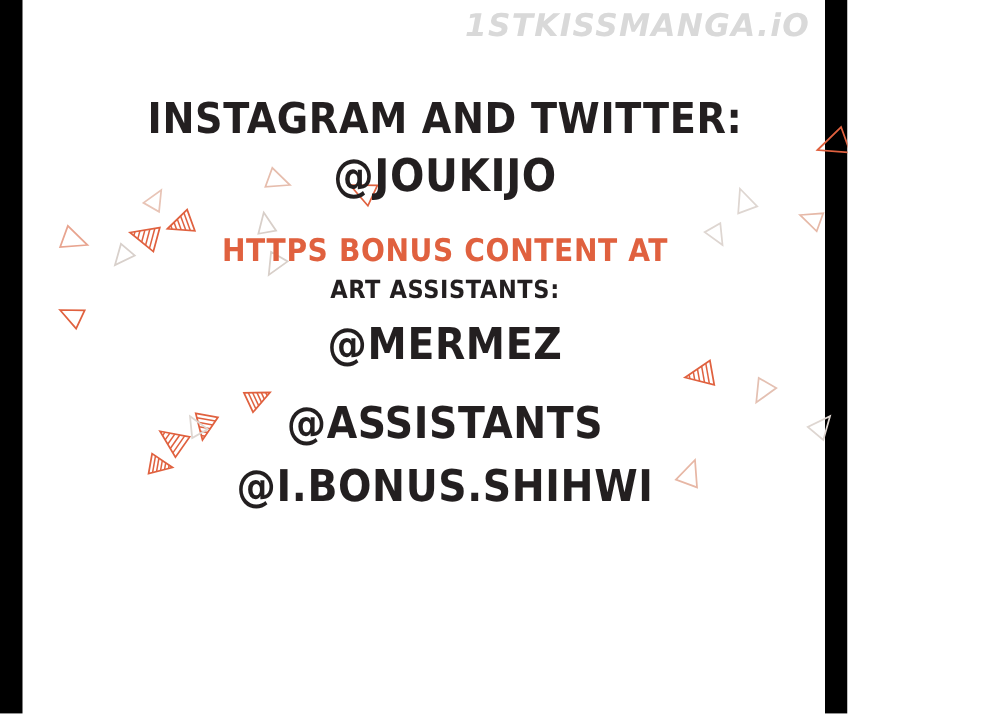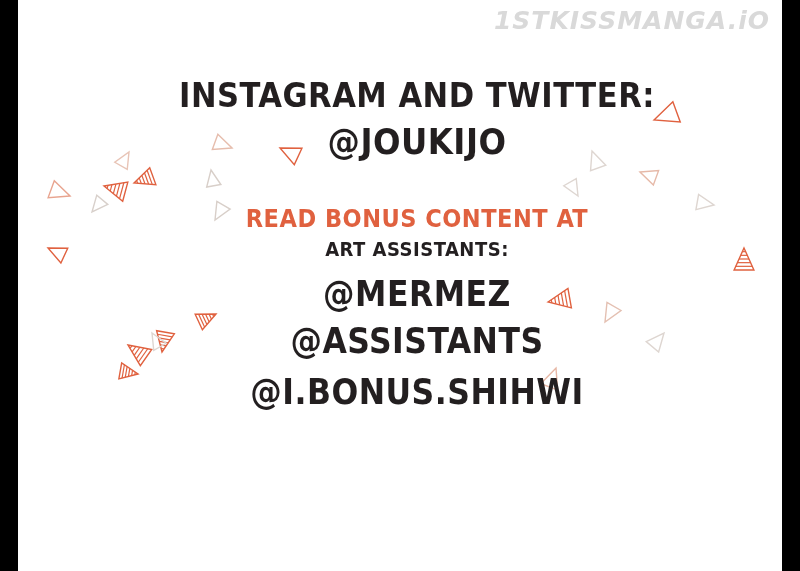--- a/index.html
+++ b/index.html
@@ -5,21 +5,21 @@
   html, body {
     margin: 0;
     padding: 0;
     background: #ffffff;
   }
   body {
     font-family: "Liberation Sans", sans-serif;
   }
   .page {
     position: relative;
-    width: 800px;
+    width: 678px;
     height: 571px;
     background: #ffffff;
     overflow: hidden;
   }
   .edge-band {
     position: absolute;
     top: 0;
     height: 571px;
     width: 18px;
     background: #000000;
@@ -51,25 +51,25 @@
   }
   .line {
     font-family: "DejaVu Sans Condensed", "Liberation Sans Narrow", "Liberation Sans", sans-serif;
     font-weight: bold;
     color: #231f20;
     letter-spacing: 0.5px;
     line-height: 1.0;
     white-space: nowrap;
   }
   .l-social-label { font-size: 34px; margin-bottom: 12px; }
-  .l-social-handle { font-size: 36px; margin-bottom: 46px; }
+  .l-social-handle { font-size: 36px; margin-bottom: 28px; }
   .l-bonus-label { font-size: 25px; color: #e0613f; margin-bottom: 8px; }
   .l-bonus-url { font-size: 38px; margin-bottom: 40px; }
   .l-art-label { font-size: 20px; margin-bottom: 18px; }
-  .l-art-1 { font-size: 35px; margin-bottom: 12px; }
+  .l-art-1 { font-size: 35px; margin-bottom: 28px; }
   .l-art-2 { font-size: 35px; margin-bottom: 16px; }
   .l-art-3 { font-size: 35px; }
 
   .confetti {
     position: absolute;
     left: 0; top: 0;
     width: 800px; height: 571px;
     pointer-events: none;
   }
 </style>
@@ -197,20 +197,20 @@
         <line x1="14.67" y1="-6.60" x2="14.67" y2="6.60" stroke="#e0613f" stroke-width="1.2"></line>
         <line x1="18.33" y1="-8.25" x2="18.33" y2="8.25" stroke="#e0613f" stroke-width="1.2"></line>
       </g>
     </svg>
 
   <div class="watermark">1STKISSMANGA.iO</div>
 
   <div class="text-stack">
     <div class="line l-social-label">INSTAGRAM AND TWITTER:</div>
     <div class="line l-social-handle">@JOUKIJO</div>
-    <div class="line l-bonus-label">READ BONUS CONTENT AT</div>
+    <div class="line l-bonus-label">HTTPS BONUS CONTENT AT</div>
     <div class="line l-art-label">ART ASSISTANTS:</div>
     <div class="line l-art-1">@MERMEZ</div>
     <div class="line l-art-2">@ASSISTANTS</div>
     <div class="line l-art-3">@I.BONUS.SHIHWI</div>
   </div>
 
 </div>
 
 </body></html>

